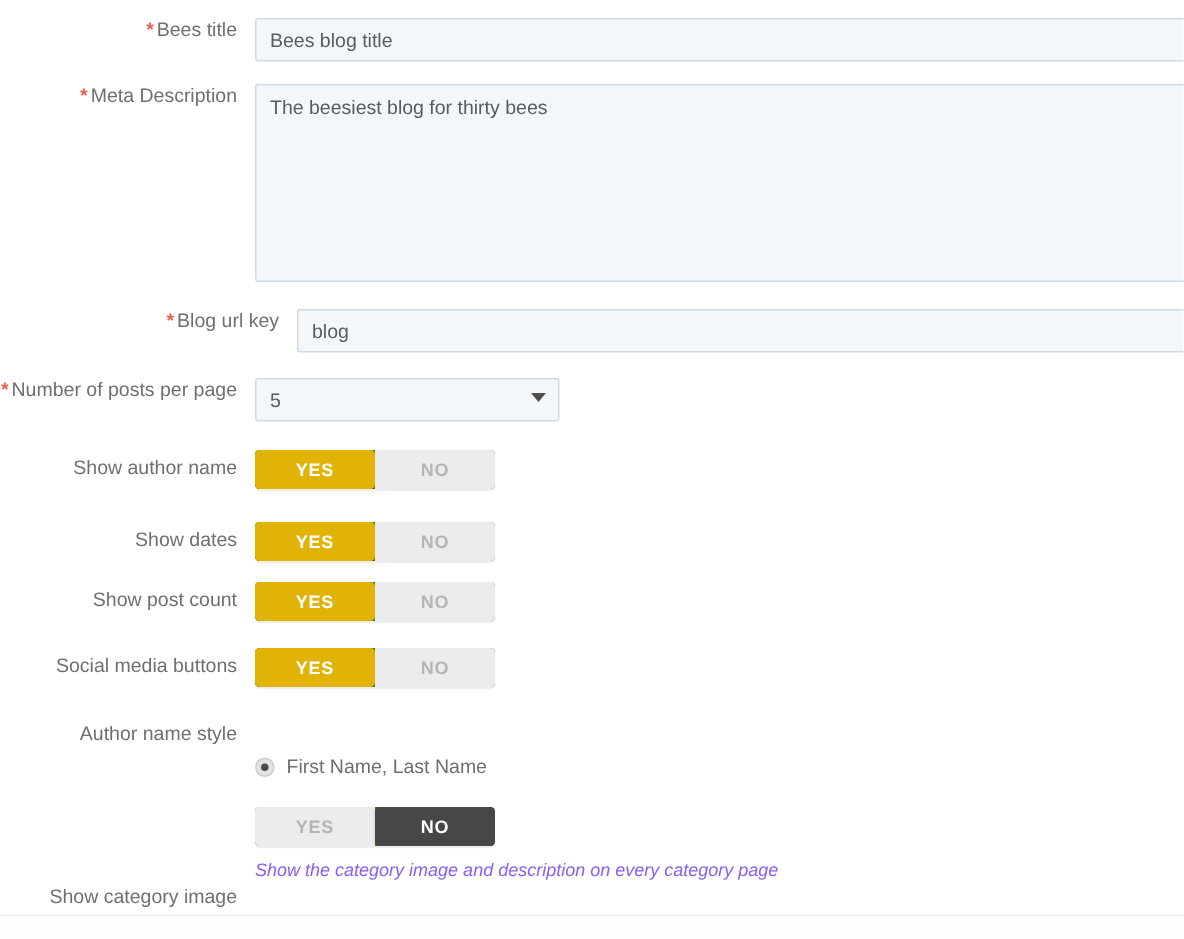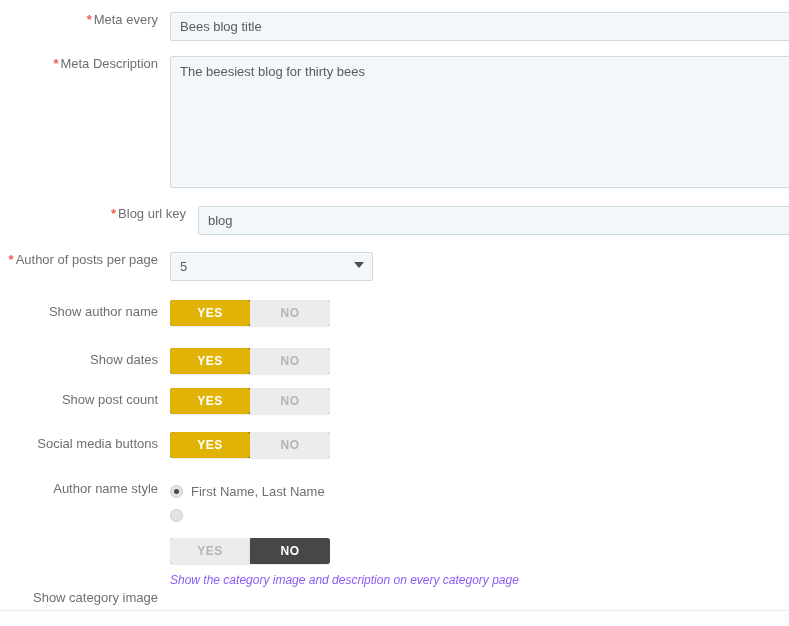--- a/index.html
+++ b/index.html
@@ -143,22 +143,23 @@
   .toggle .half.on-no {
     background: #474747;
     color: #ffffff;
     border-radius: 3px;
     box-shadow: 0 1px 2px rgba(0,0,0,0.18);
   }
 
   
   .radio-line {
     display: flex;
-    align-items: center;
+    align-items: flex-end;
     height: 24px;
+    margin-top: 15px;
   }
   .radio-dot {
     width: 13px;
     height: 13px;
     border-radius: 50%;
     background: #e3e3e3;
     border: 1px solid #cccccc;
     box-sizing: border-box;
     margin-right: 8px;
     position: relative;
@@ -206,21 +207,21 @@
   
   .abs { position: absolute; left: 0; }
 </style>
 </head>
 <body>
 
 <div class="form">
 
   <div class="row abs" style="top:12px;">
     <div class="label-col">
-      <span class="req">*</span><span>Meta every</span>
+      <span class="req">*</span><span>Bees title</span>
     </div>
     <div class="field-col">
       <input class="text-input" type="text" value="Bees blog title" style="">
     </div>
   </div>
 
   <div class="row abs" style="top:56px;">
     <div class="label-col">
       <span class="req">*</span><span>Meta Description</span>
     </div>
@@ -233,21 +234,21 @@
     <div class="label-col">
       <span class="req">*</span><span>Blog url key</span>
     </div>
     <div class="field-col">
       <input class="text-input" type="text" value="blog" style="">
     </div>
   </div>
 
   <div class="row abs" style="top:252px;">
     <div class="label-col">
-      <span class="req">*</span><span>Author of posts per page</span>
+      <span class="req">*</span><span>Number of posts per page</span>
     </div>
     <div class="field-col">
       <div class="select-wrap">
         <div class="select-box">5</div>
         <span class="select-caret"></span>
       </div>
     </div>
   </div>
 
   <div class="row abs" style="top:300px;">

